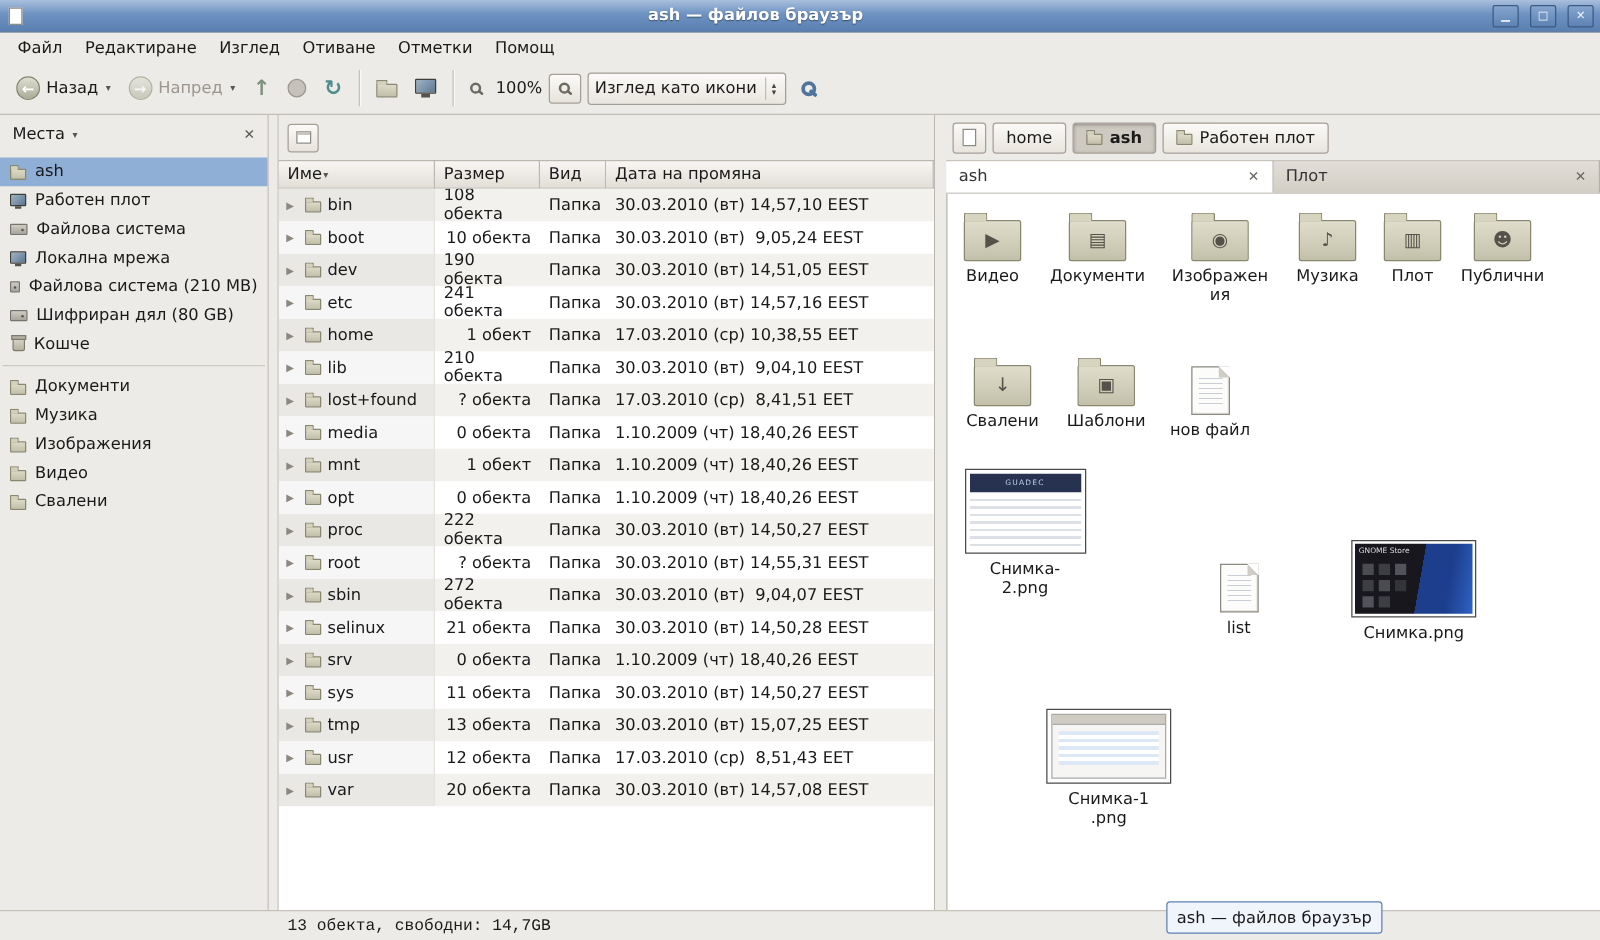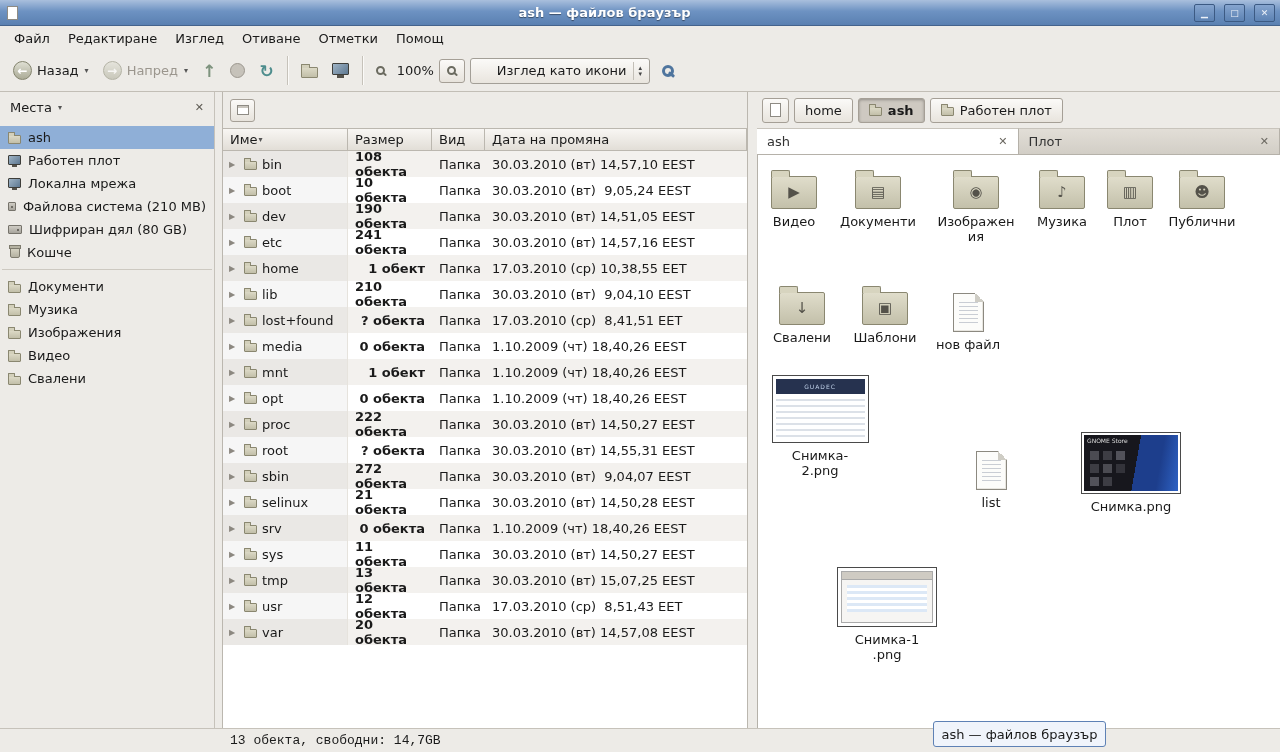--- a/index.html
+++ b/index.html
@@ -34,21 +34,21 @@
   .zoomtext { margin:4px 5px; }
   .zbtn { width:26px; height:24px; border:1px solid #A59F96; border-radius:3px;
           background:linear-gradient(#FBFAF8,#E7E3DC); display:flex; align-items:center; justify-content:center; }
   .lens { width:9px; height:9px; border:2px solid #6B6B60; border-radius:50%; position:relative; display:inline-block; }
   .lens::after { content:""; position:absolute; width:5px; height:2px; background:#6B6B60; right:-4px; bottom:-2px;
                  transform:rotate(40deg); border-radius:1px; }
   .lens.big { width:12px; height:12px; border-width:3px; }
   .lens.big::after { width:7px; height:3px; }
   .lens.blue { border-color:#4F759E; } .lens.blue::after { background:#4F759E; }
   .combo { height:26px; min-width:150px; border:1px solid #A39F97; border-radius:3px;
-           background:linear-gradient(#FBFAF8,#E9E5DE); display:flex; align-items:center; padding:0 3px 0 26px; margin:0 5px; }
+           background:linear-gradient(#FBFAF8,#E9E5DE); display:flex; align-items:center; padding:0 3px 0 5px; margin:0 5px; }
   .combo-label { flex:1; }
   .spin { display:flex; flex-direction:column; align-items:center; justify-content:center; line-height:6px;
           border-left:1px solid #C3BFB7; padding:0 4px; margin-left:7px; height:18px; }
   .spin span { font-size:7px; color:#444; }
 
   
   .ic { display:inline-block; position:relative; }
   .folder-sm { width:13px; height:9px; background:linear-gradient(#DCD9C6,#C2BFA9); border:1px solid #8A8770; border-radius:1px; margin-top:3px; }
   .folder-sm::before { content:""; position:absolute; top:-4px; left:-1px; width:5px; height:3px; background:#D3D0BB;
                        border:1px solid #8A8770; border-bottom:none; border-radius:1px 1px 0 0; }
@@ -88,21 +88,21 @@
   .thead { display:flex; height:23px; flex:0 0 auto; }
   .hcol { background:linear-gradient(#F8F6F3,#E2DED7); border:1px solid #BBB7AF; border-left:none;
           display:flex; align-items:center; padding:0 7px; }
   .hcol:first-child { border-left:none; }
   .w-name { width:125px; } .w-size { width:84px; } .w-type { width:53px; } .w-date { flex:1; }
   .tbody { flex:1; overflow:hidden; background:#fff; }
   .trow { display:flex; height:26px; align-items:center; }
   .trow.stripe { background:#F3F1EE; }
   .cell { padding:0 7px; height:100%; display:flex; align-items:center; }
   .c-name { width:125px; gap:5px; padding-left:6px; background:rgba(0,0,0,0.035); box-shadow:inset -1px 0 0 #E6E3DD; }
-  .c-size { width:84px; justify-content:flex-end;font-weight:bold; }
+  .c-size { width:84px; justify-content:flex-end; }
   .c-type { width:53px; }
   .c-date { flex:1; white-space:pre; }
   .expander { font-size:8px; color:#8C8880; width:10px; flex:0 0 auto; }
   .nm { white-space:nowrap; }
 
   
   .rightpane { position:absolute; left:757px; top:92px; width:523px; bottom:24px; display:flex; flex-direction:column; }
   .pathbar { height:36px; display:flex; align-items:center; gap:5px; padding:0 5px; flex:0 0 auto; }
   .pathbtns { display:flex; gap:5px; }
   .pbtn { height:25px; display:flex; align-items:center; gap:6px; padding:0 10px; border:1px solid #A59F96;
@@ -231,20 +231,24 @@
     <div class="places">
         <div class="place selected">
           <span class="ic folder-sm"></span>
           <span>ash</span>
         </div>
         <div class="place">
           <span class="ic monitor-sm"></span>
           <span>Работен плот</span>
         </div>
         <div class="place">
+          <span class="ic drive-sm"></span>
+          <span>Файлова система</span>
+        </div>
+        <div class="place">
           <span class="ic monitor-sm"></span>
           <span>Локална мрежа</span>
         </div>
         <div class="place">
           <span class="ic drive-sm"></span>
           <span>Файлова система (210 MB)</span>
         </div>
         <div class="place">
           <span class="ic drive-sm"></span>
           <span>Шифриран дял (80 GB)</span>

